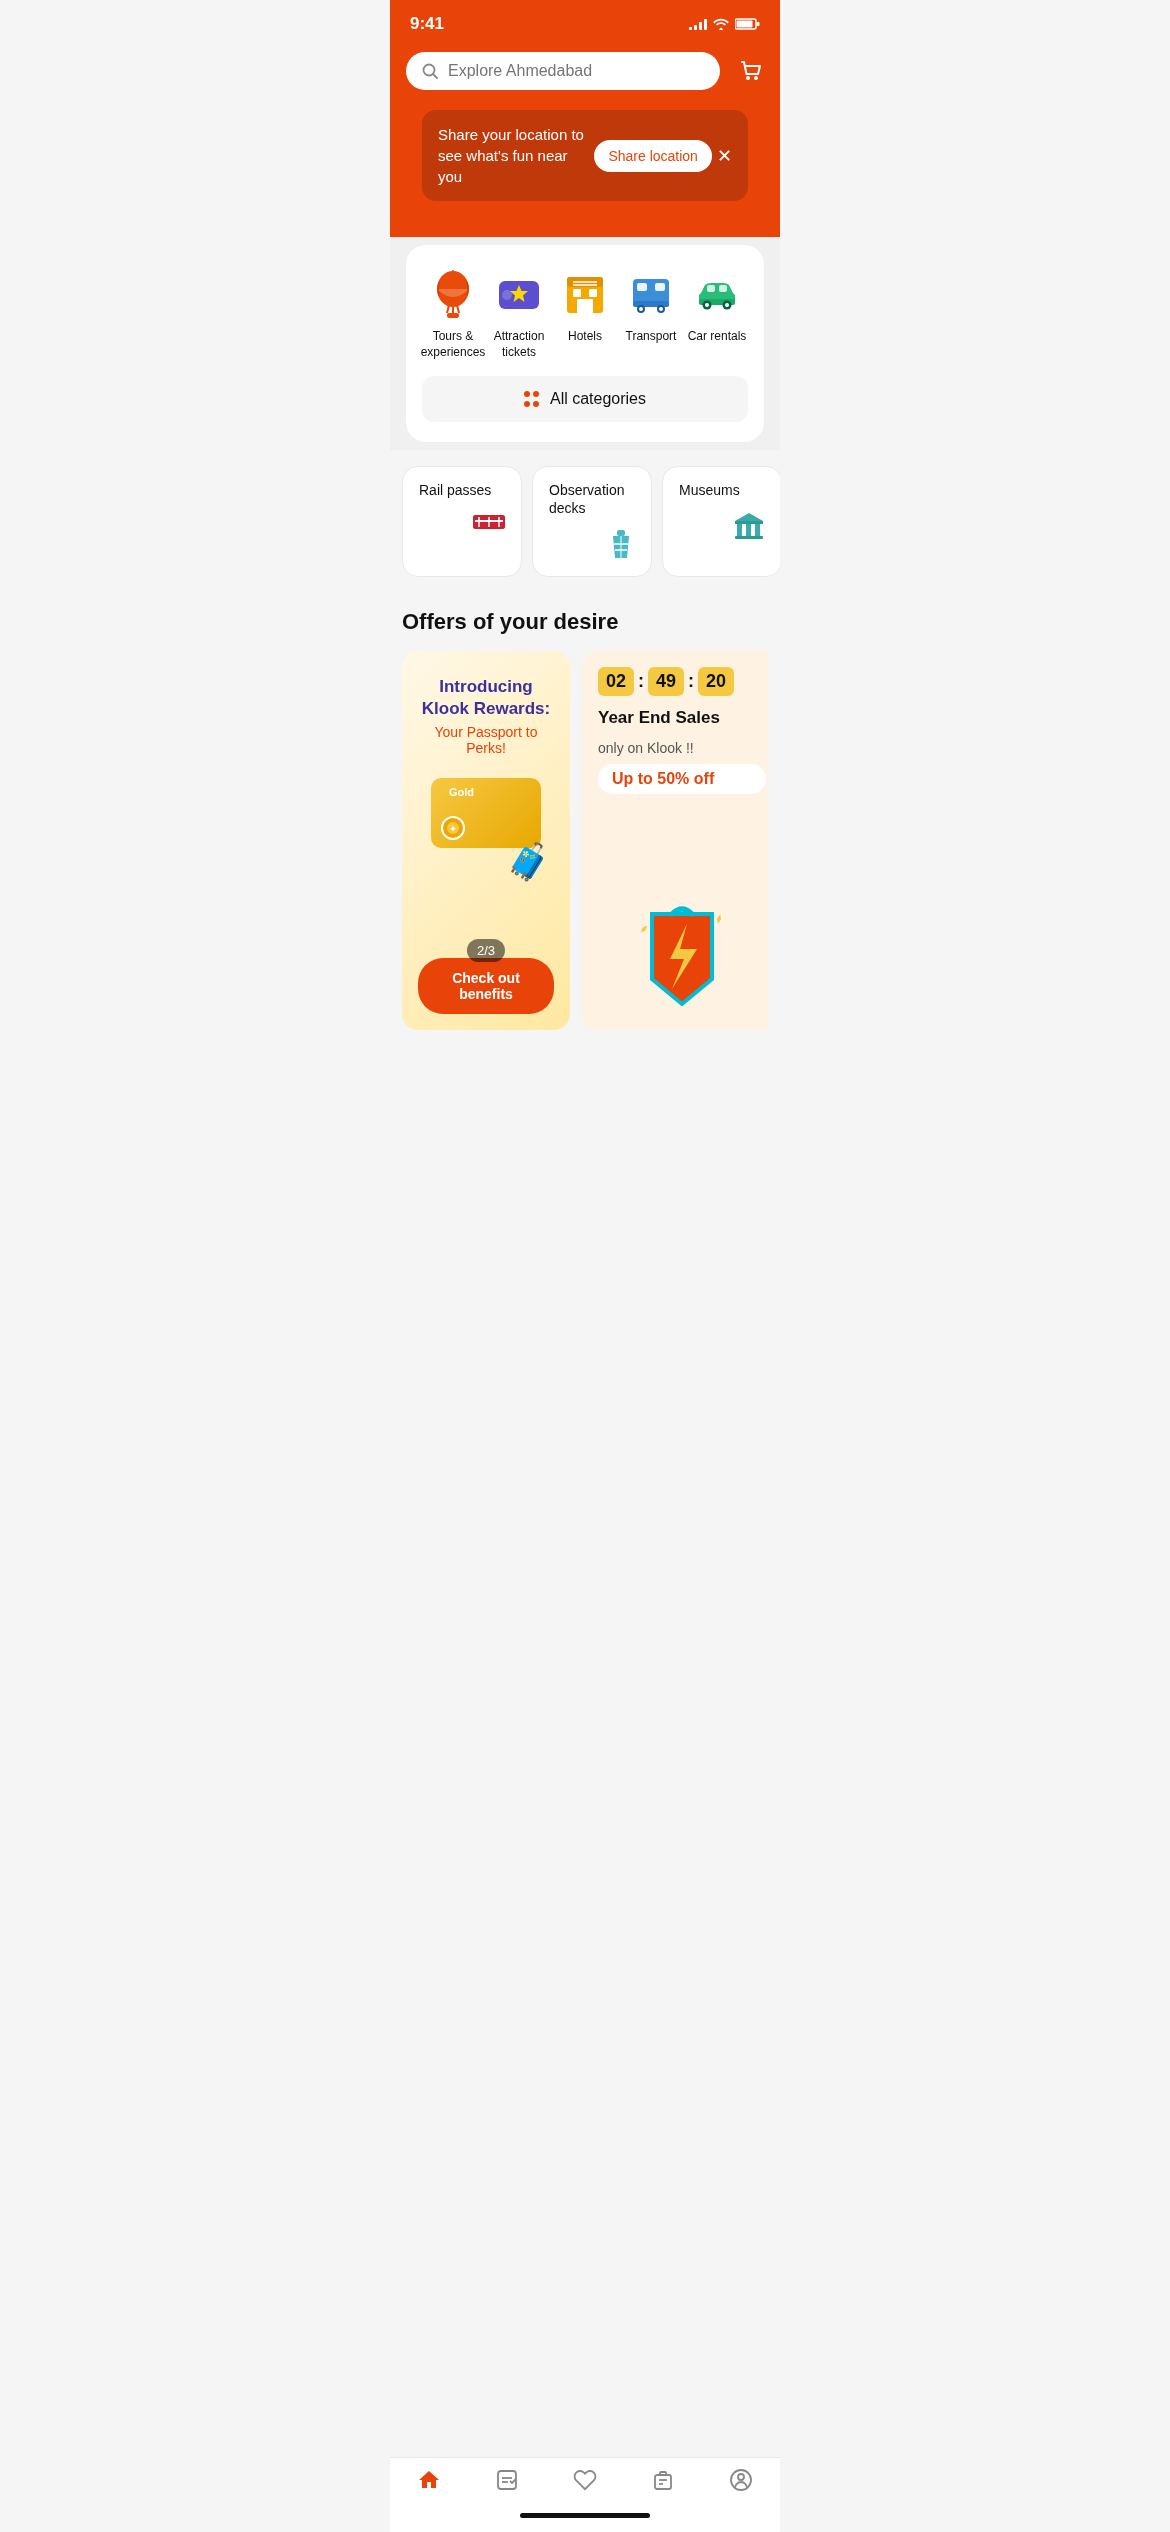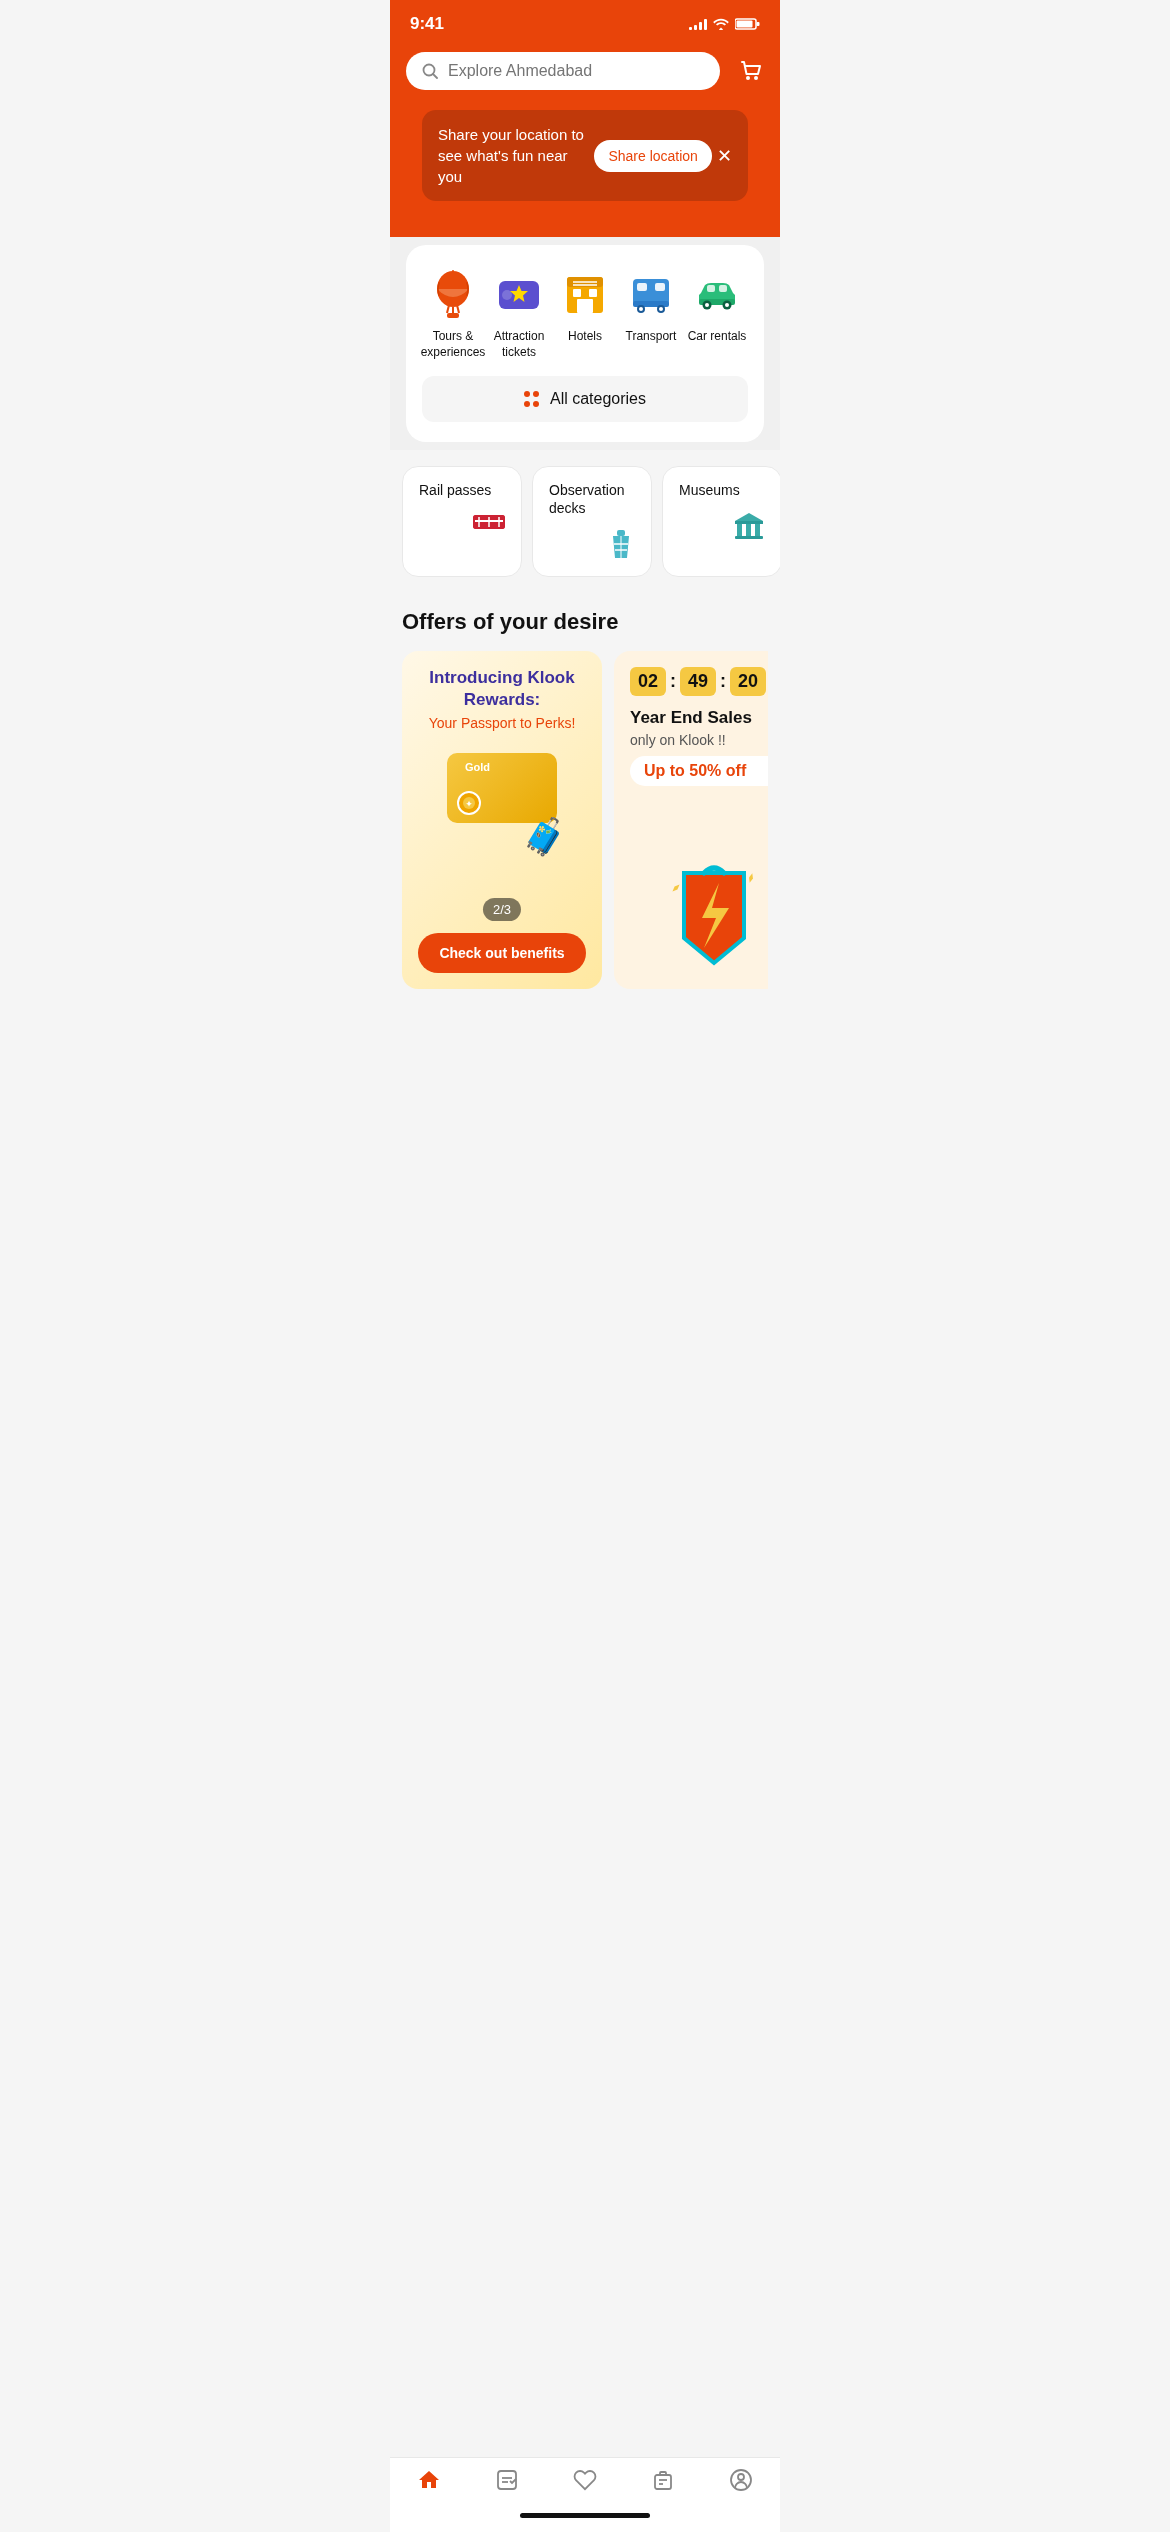--- a/index.html
+++ b/index.html
@@ -243,22 +243,22 @@
       overflow-x: auto;
       scrollbar-width: none;
     }
     .offers-scroll::-webkit-scrollbar { display: none; }
     
     
     .offer-card-rewards {
       background: linear-gradient(135deg, #fff8e7 0%, #ffe8a0 100%);
       border-radius: 16px;
       flex-shrink: 0;
-      width: 200px;
-      padding: 16px 16px 16px;
+      width: 168px;
+      padding: 25px 16px 16px;
       position: relative;
       overflow: hidden;
       min-height: 300px;
     }
     .reward-title {
       font-size: 17px;
       font-weight: 700;
       color: #3d2f9e;
       text-align: center;
       line-height: 1.3;
@@ -360,21 +360,21 @@
       color: #111;
     }
     .sale-title {
       font-size: 17px;
       font-weight: 700;
       color: #111;
     }
     .sale-subtitle {
       font-size: 14px;
       color: #555;
-      margin-top: 4px;
+      margin-top: 12px;
     }
     .sale-discount {
       color: #e8440a;
       font-size: 16px;
       font-weight: 600;
       background: white;
       border-radius: 20px;
       padding: 6px 14px;
       display: inline-block;
       margin-top: 8px;

